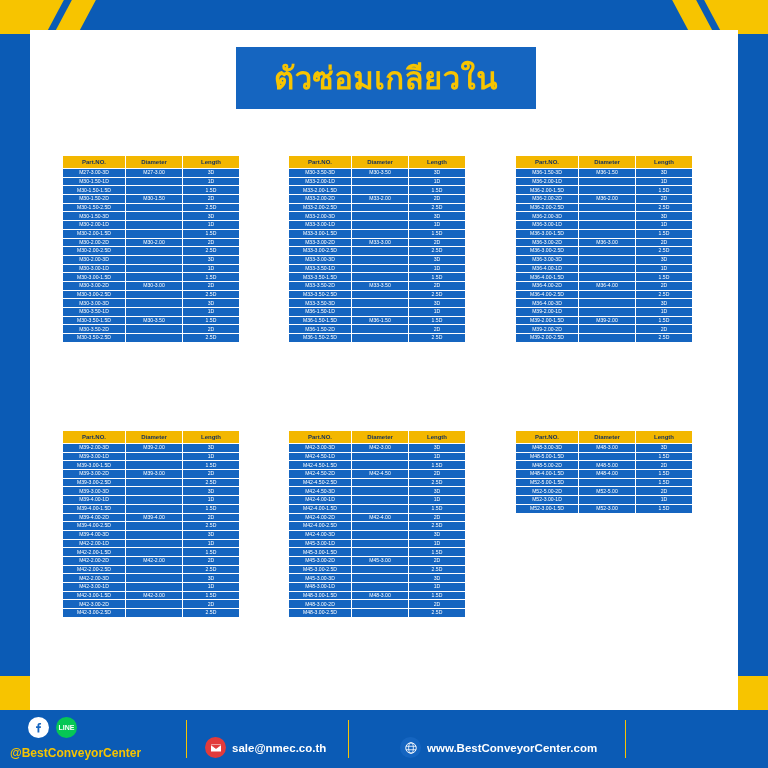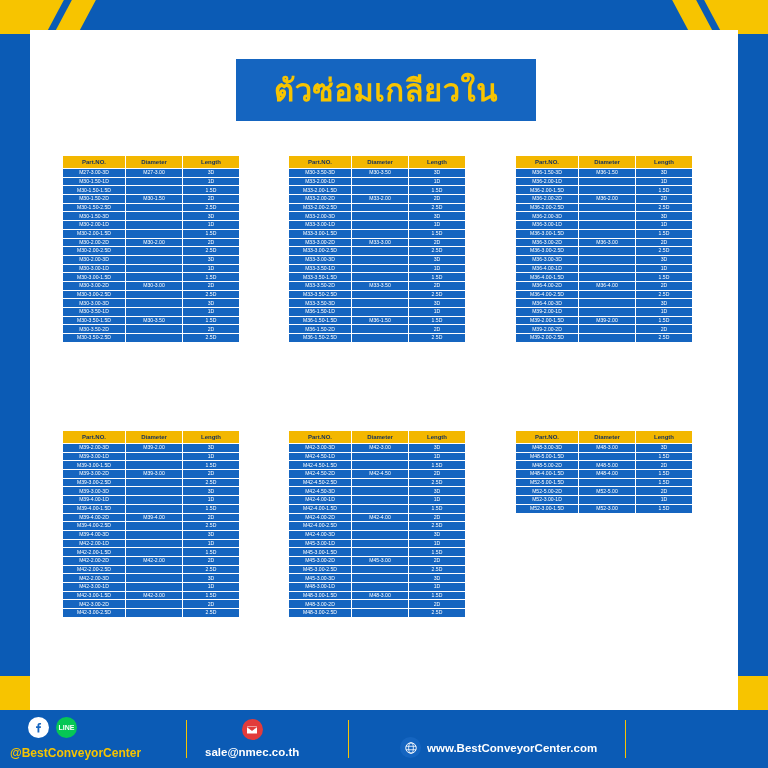--- a/index.html
+++ b/index.html
@@ -12,21 +12,21 @@
   }
 
   
   .page{
     position:absolute;left:30px;top:30px;width:708px;height:680px;
     background:#ffffff;
   }
   
   .title-band{
     position:absolute;left:236px;top:47px;width:300px;height:62px;
-    background:#1565c0;display:flex;align-items:center;justify-content:center;margin-top:12px;
+    background:#1565c0;display:flex;align-items:center;justify-content:center;
   }
   .title-band span{
     color:#f7c400;font-size:31px;font-weight:bold;letter-spacing:.5px;
     font-family:"DejaVu Sans","Liberation Sans",sans-serif;
   }
 
   
   .tbl{position:absolute;border-collapse:collapse;font-size:5.2px;}
   .tbl th{
     background:#f3b700;color:#13305c;font-size:6px;font-weight:bold;
@@ -699,21 +699,21 @@
         </svg>
     </span>
     <span class="circ green">
       <span style="color:#fff;font-size:7px;font-weight:bold;font-family:'Liberation Sans',sans-serif;">LINE</span>
     </span>
   </div>
   <div class="fb-txt">@BestConveyorCenter</div>
 
   <div class="divider" style="left:186px;"></div>
 
-  <div class="fitem" style="left:205px;bottom:10px;flex-direction:column;">
+  <div class="fitem" style="left:205px;bottom:10px;">
     <span class="circ red">
       <svg width="12" height="12" viewBox="0 0 24 24">
           <path fill="#fff" d="M2 5h20v14H2z"></path>
           <path fill="#e23b3b" d="M2.5 6l9.5 7 9.5-7"></path>
           <path fill="none" stroke="#e23b3b" stroke-width="1.6" d="M2.5 6l9.5 7 9.5-7"></path>
         </svg>
     </span>
     <span>sale@nmec.co.th</span>
   </div>
 

